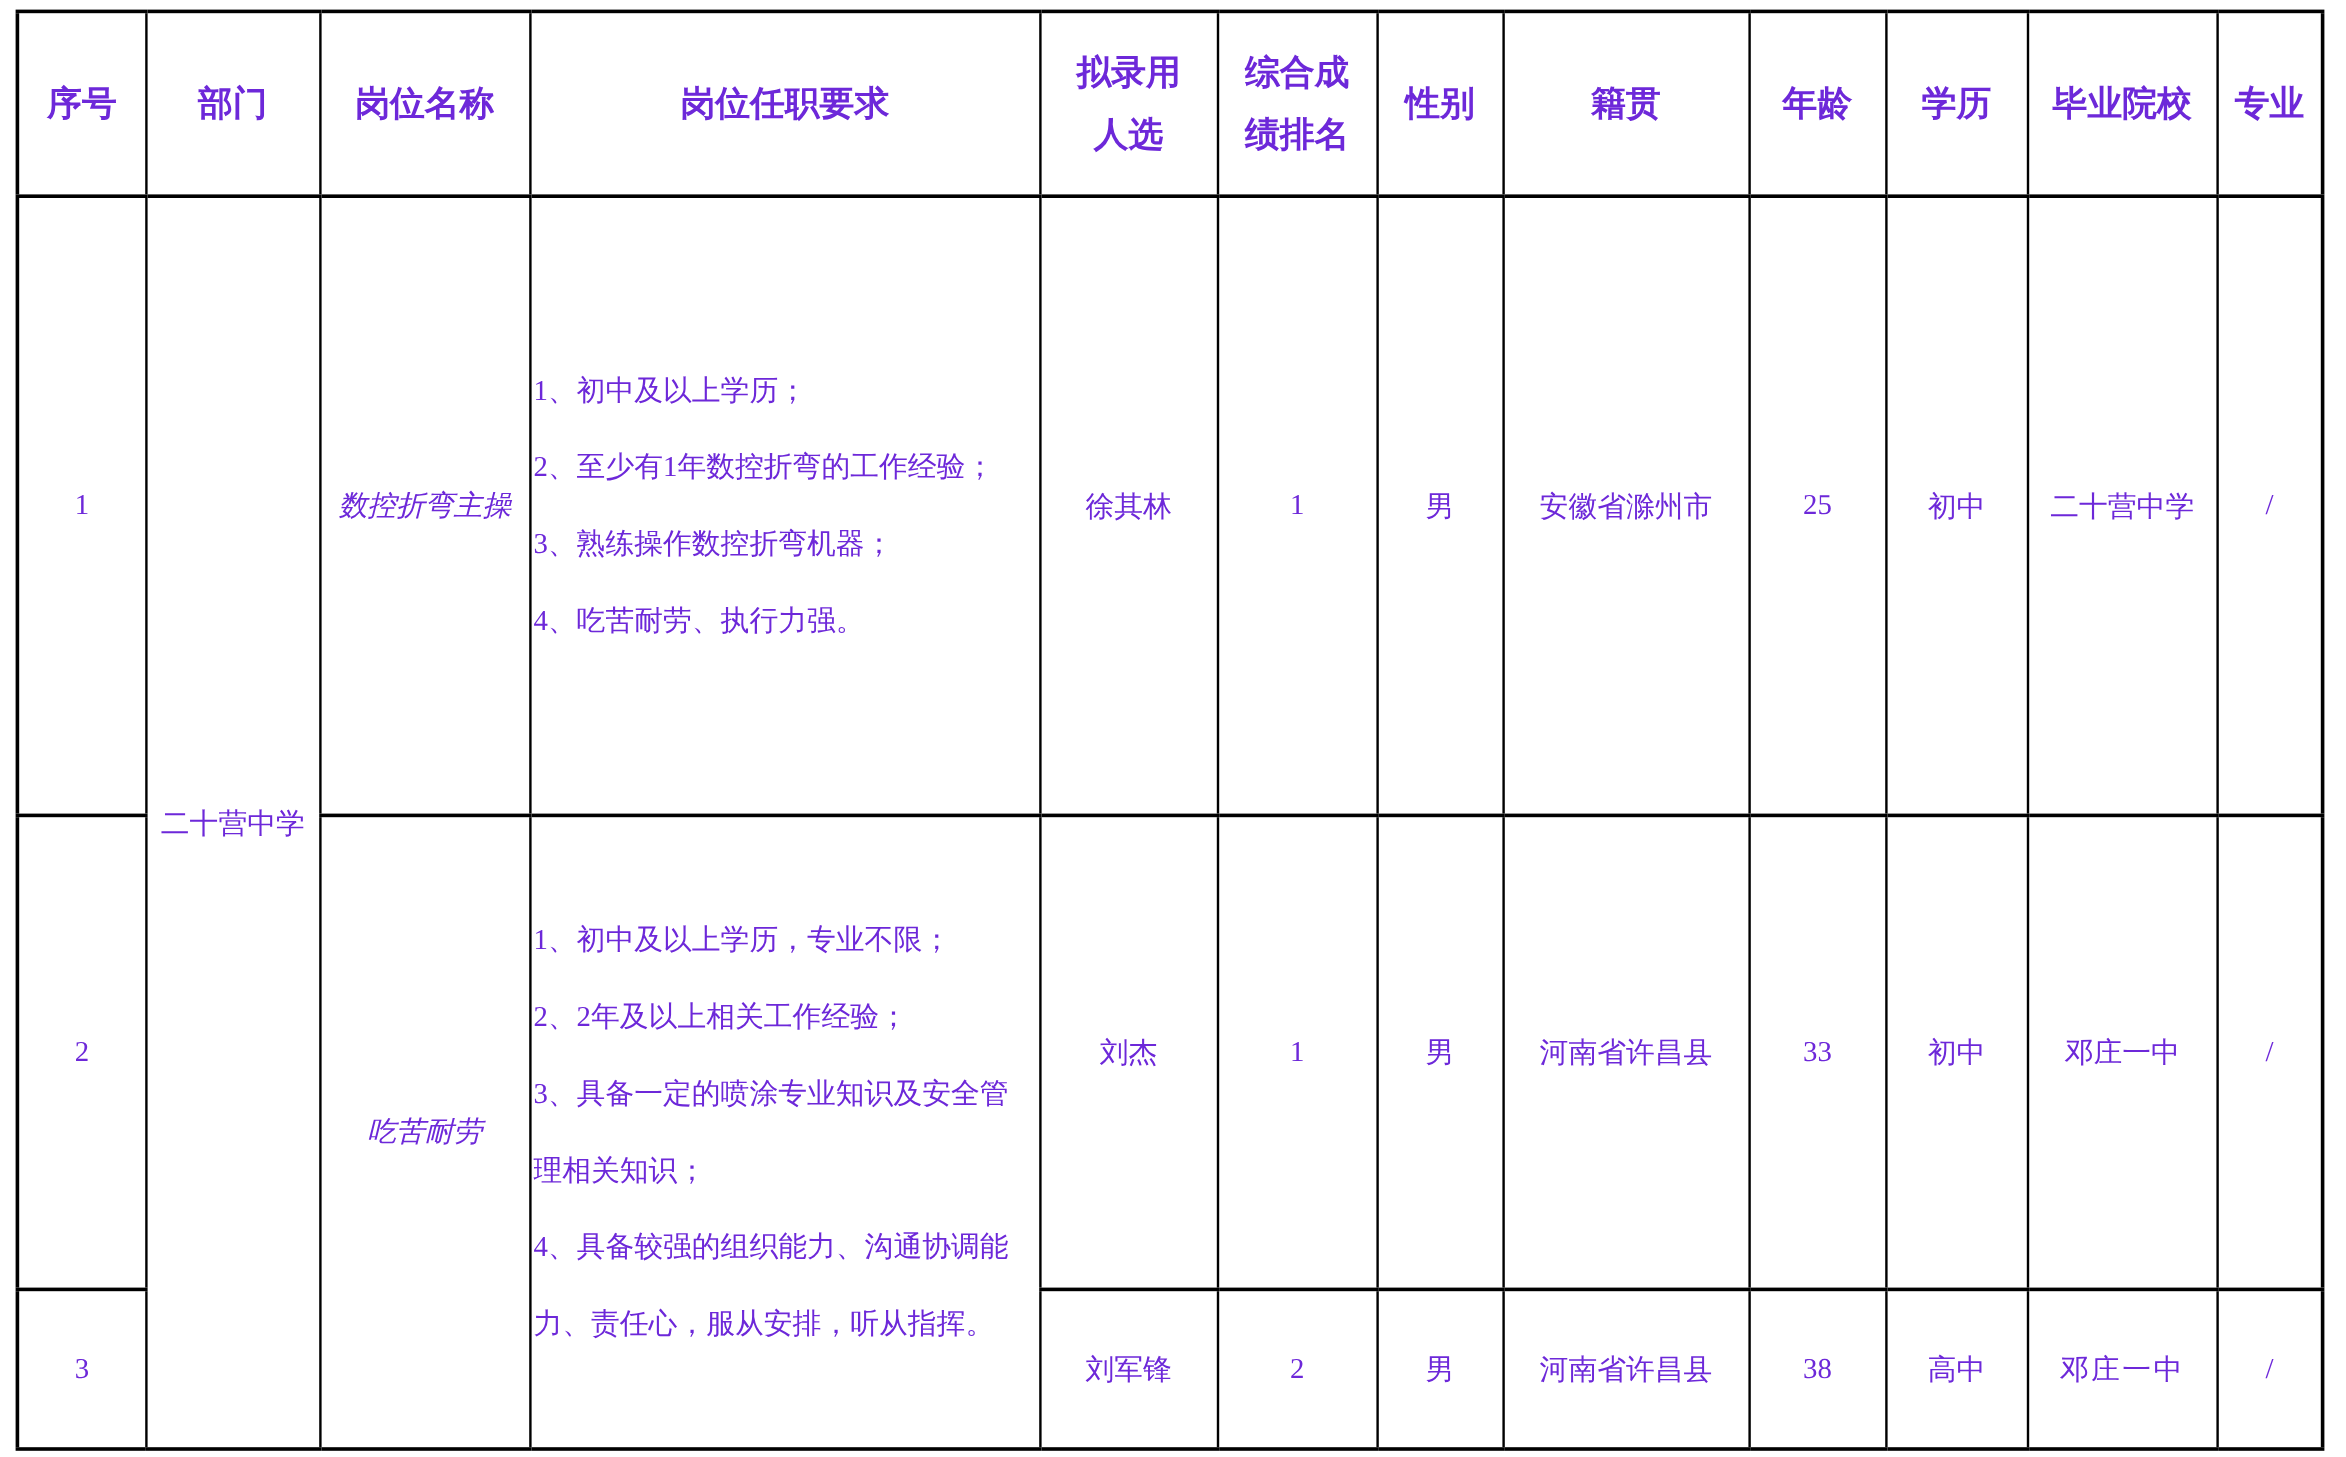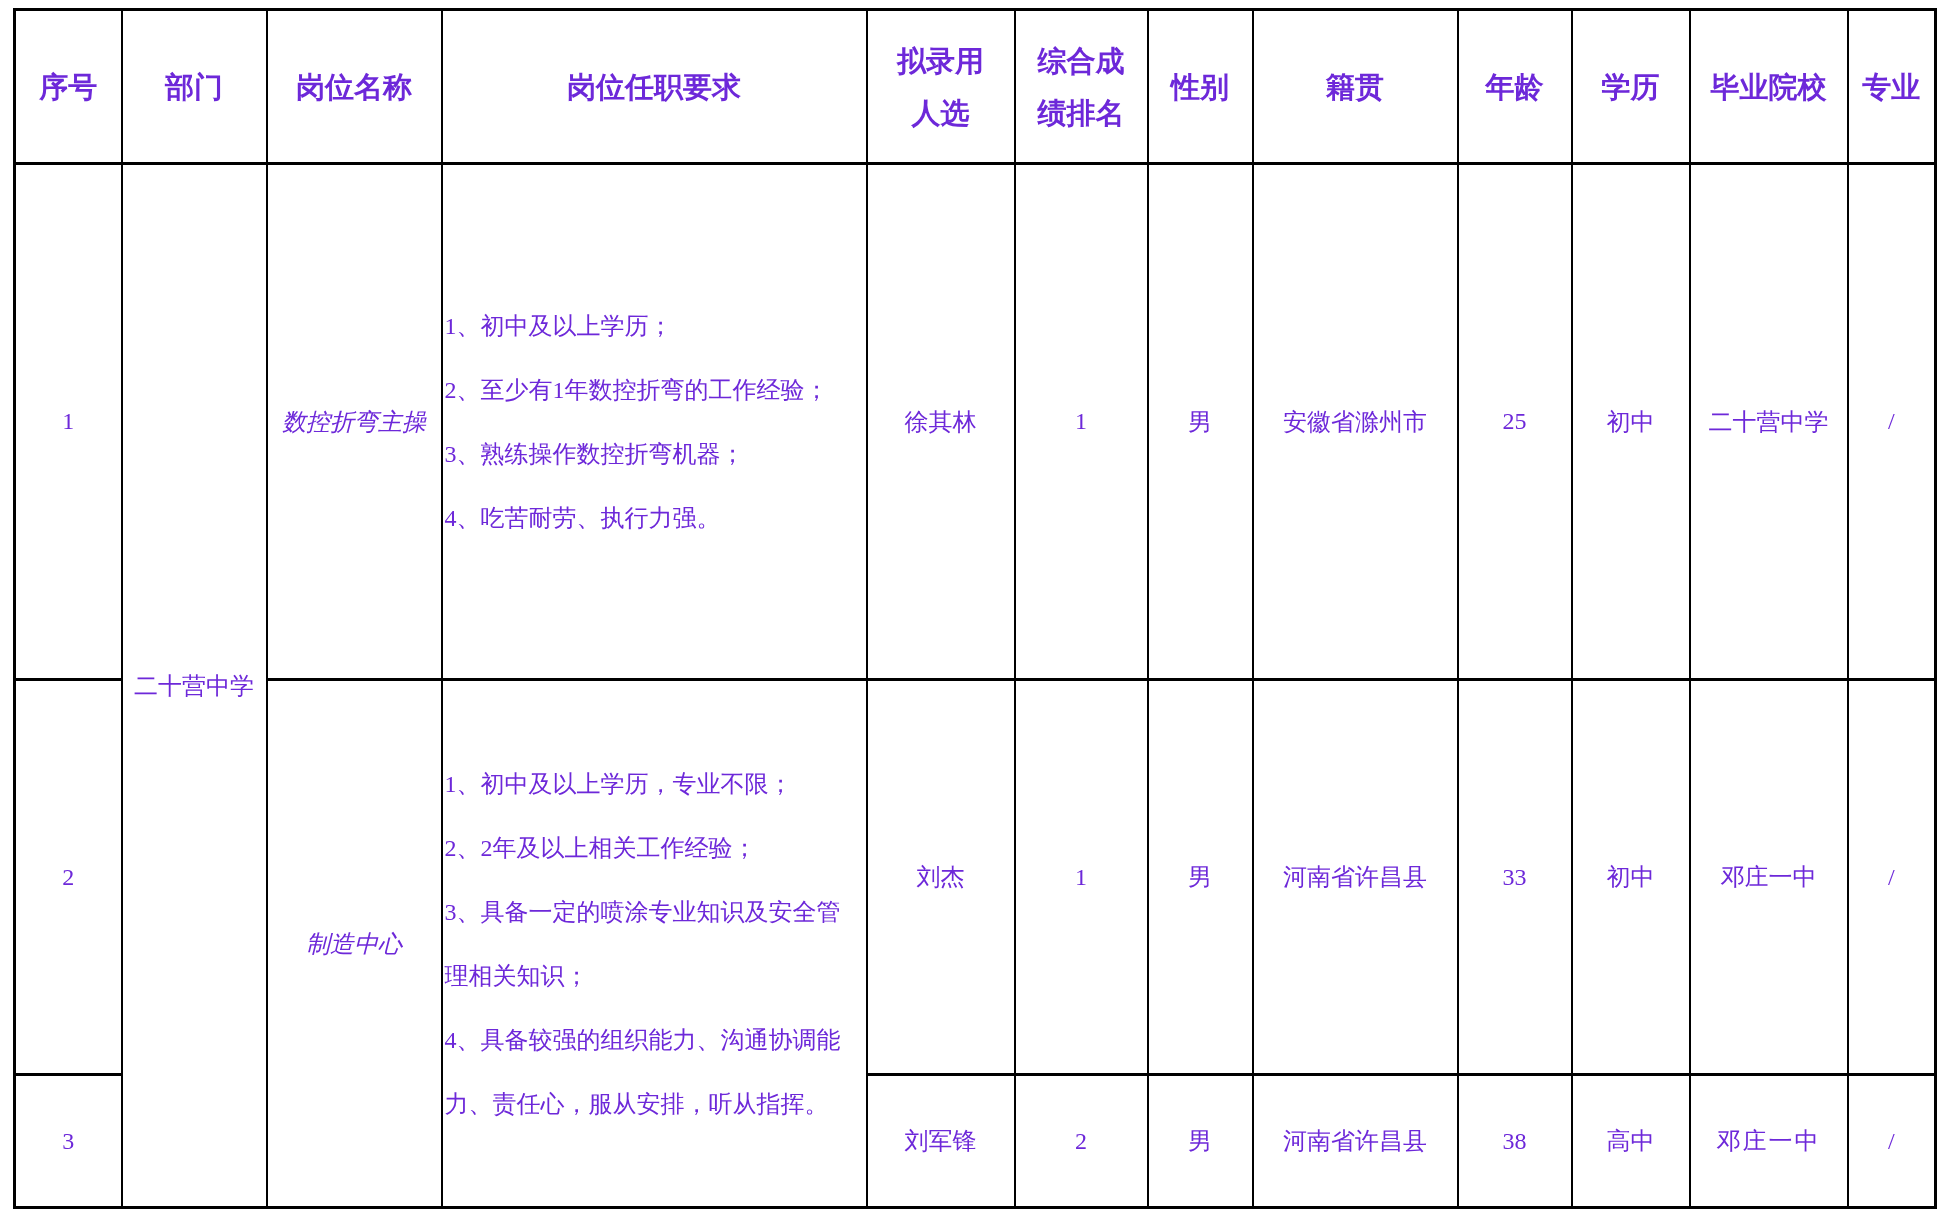--- a/index.html
+++ b/index.html
@@ -121,21 +121,21 @@
       <td>男</td>
       <td>安徽省滁州市</td>
       <td>25</td>
       <td>初中</td>
       <td>二十营中学</td>
       <td>/</td>
     </tr>
 
     <tr class="row-2">
       <td>2</td>
-      <td class="pos-cell" rowspan="2">制造中心</td>
+      <td class="pos-cell" rowspan="2">吃苦耐劳</td>
       <td class="req-cell" rowspan="2">
         <div class="req-line">1、初中及以上学历，专业不限；</div>
         <div class="req-line">2、2年及以上相关工作经验；</div>
         <div class="req-line">3、具备一定的喷涂专业知识及安全管理相关知识；</div>
         <div class="req-line">4、具备较强的组织能力、沟通协调能力、责任心，服从安排，听从指挥。</div>
       </td>
       <td>刘杰</td>
       <td>1</td>
       <td>男</td>
       <td>河南省许昌县</td>

